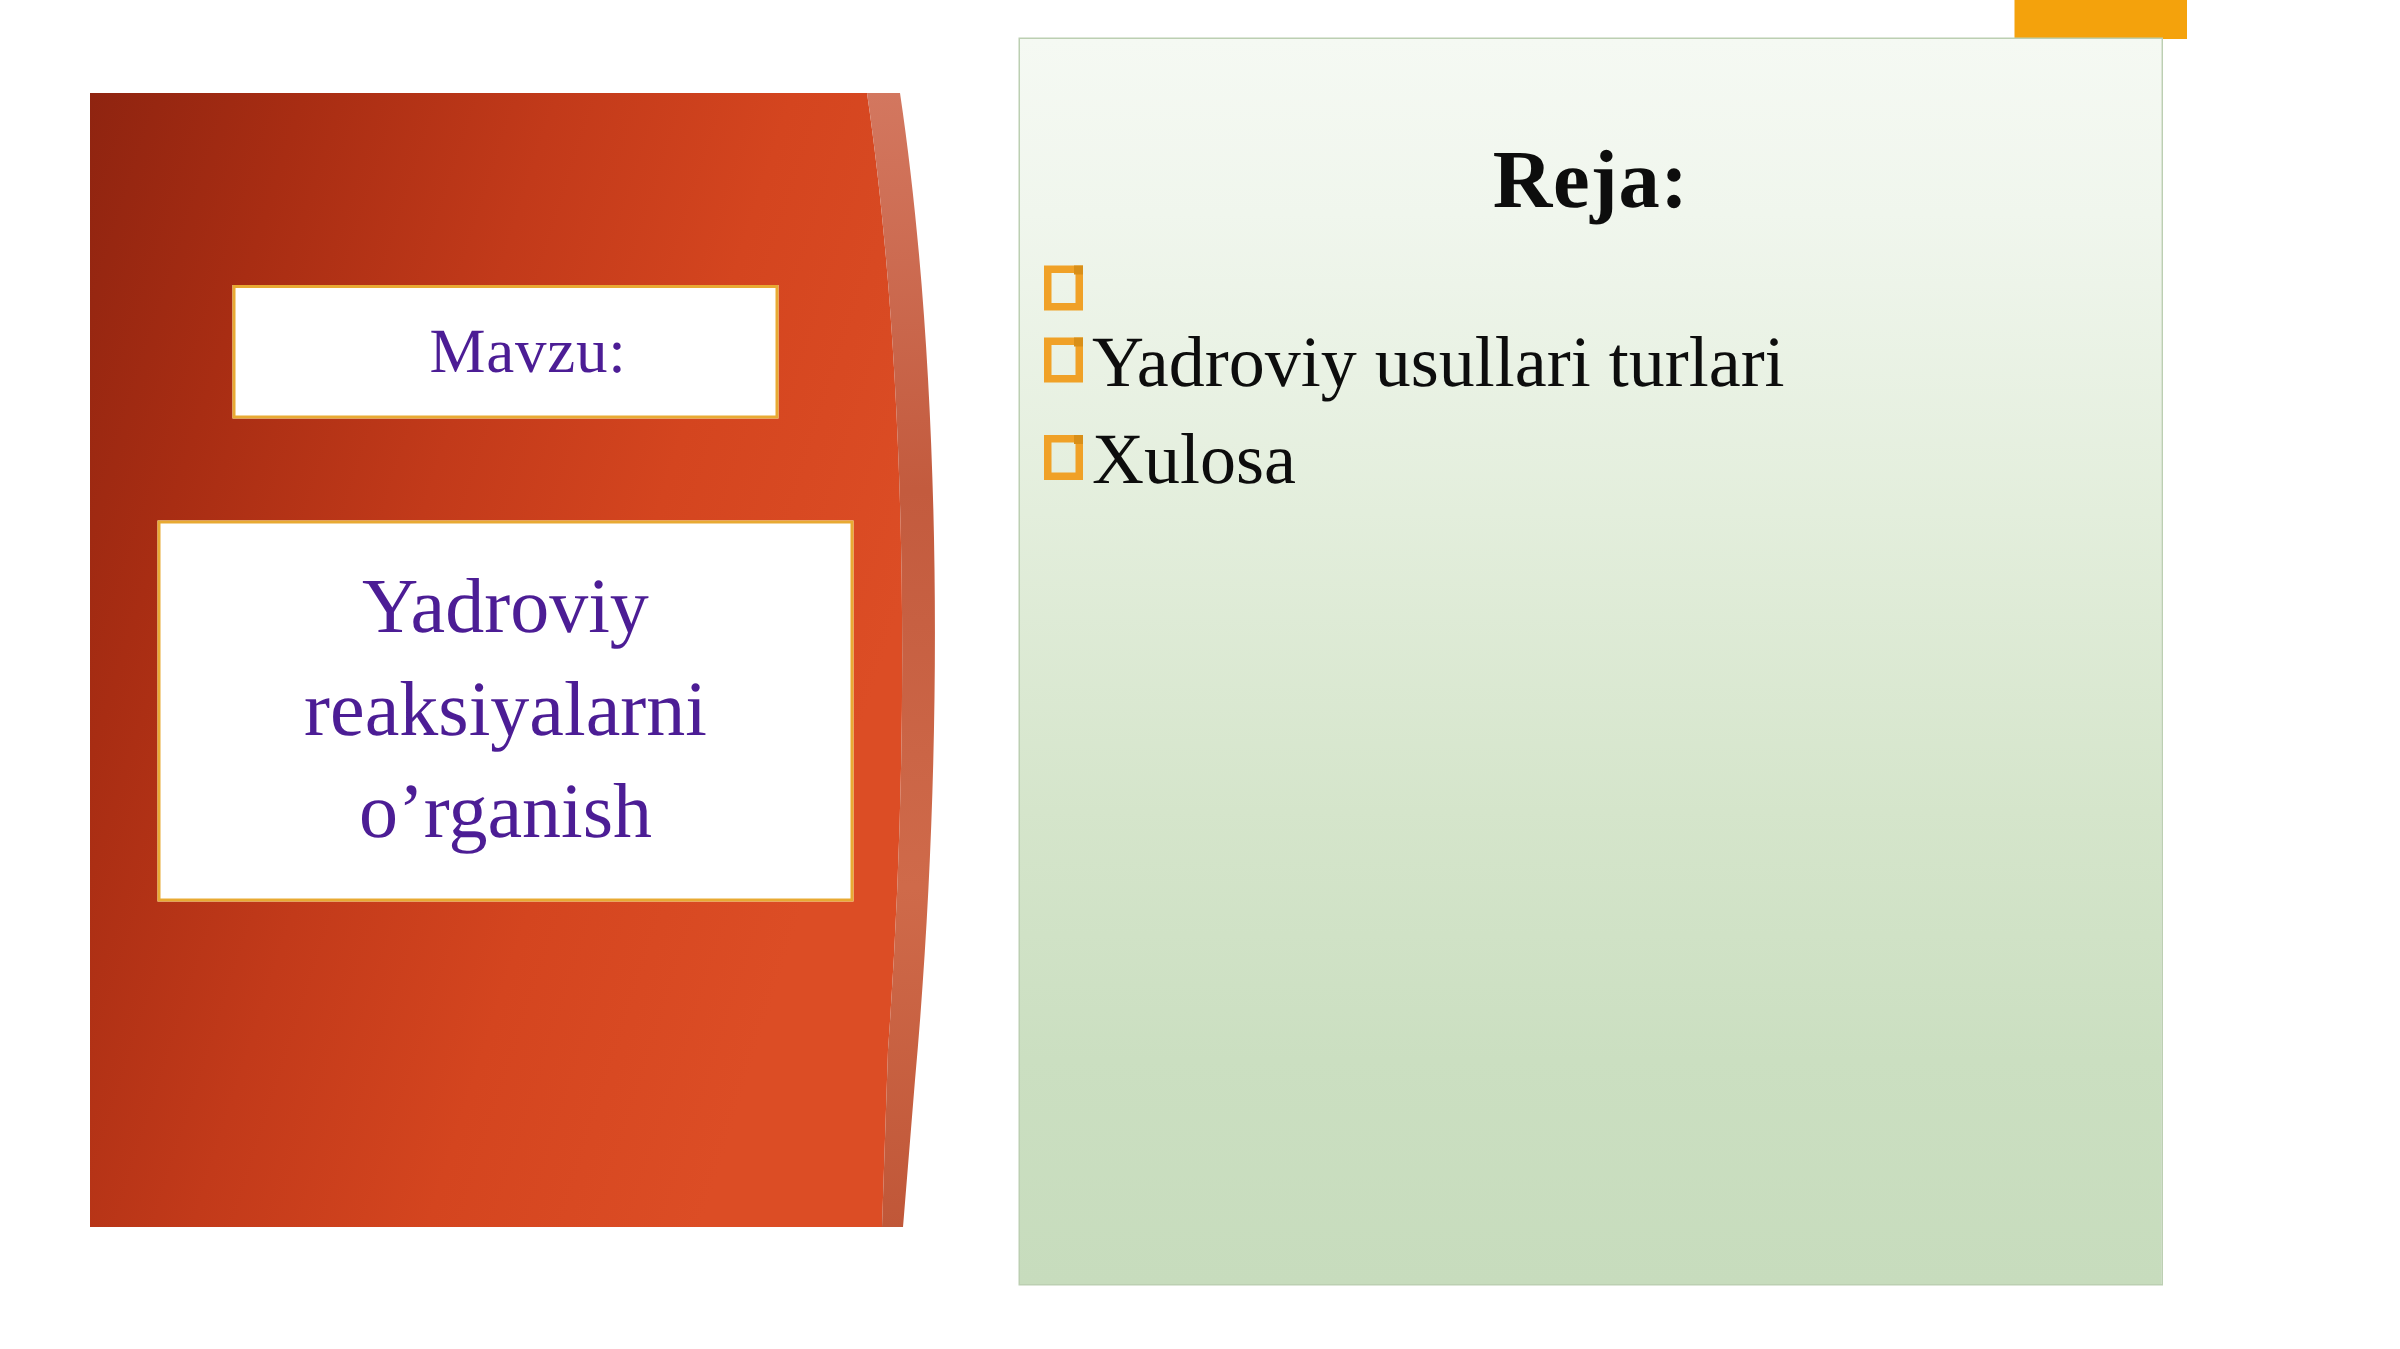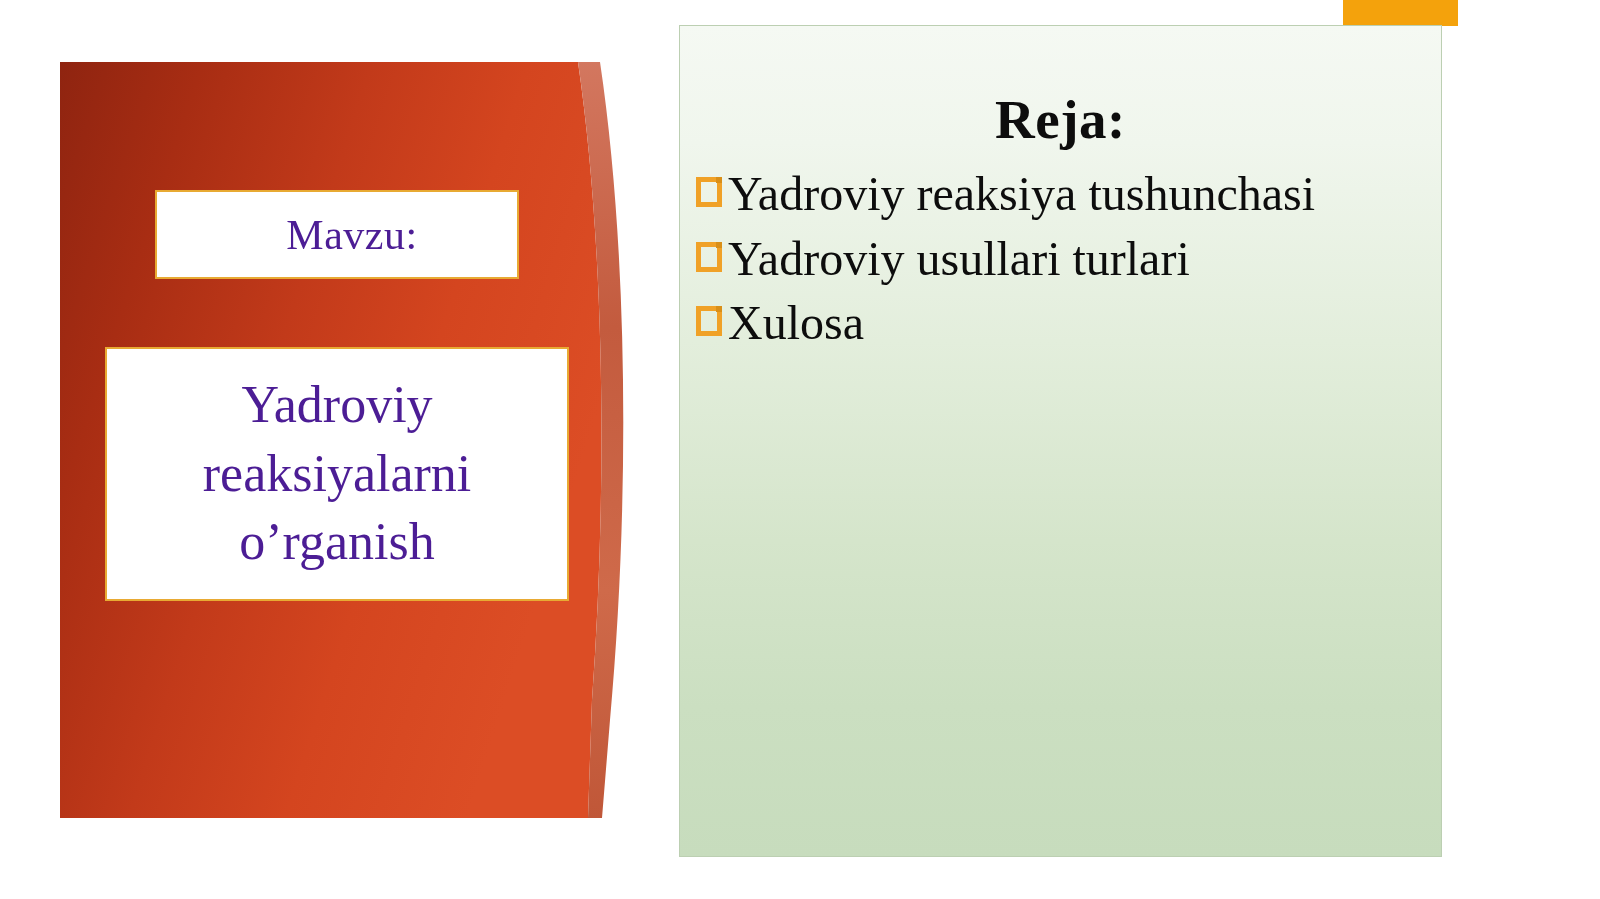--- a/index.html
+++ b/index.html
@@ -178,21 +178,20 @@
 
 <div id="reja-panel">
 
   <h1 id="reja-title">Reja:</h1>
 
   <ul id="reja-list">
 
 
     <li>
       <span class="bullet-square"></span>
-      <span class="bullet-text">Yadroviy reaksiya tushunchasi</span>
     </li>
 
     <li>
       <span class="bullet-square"></span>
       <span class="bullet-text">Yadroviy usullari turlari</span>
     </li>
 
 
     <li>
       <span class="bullet-square"></span>

